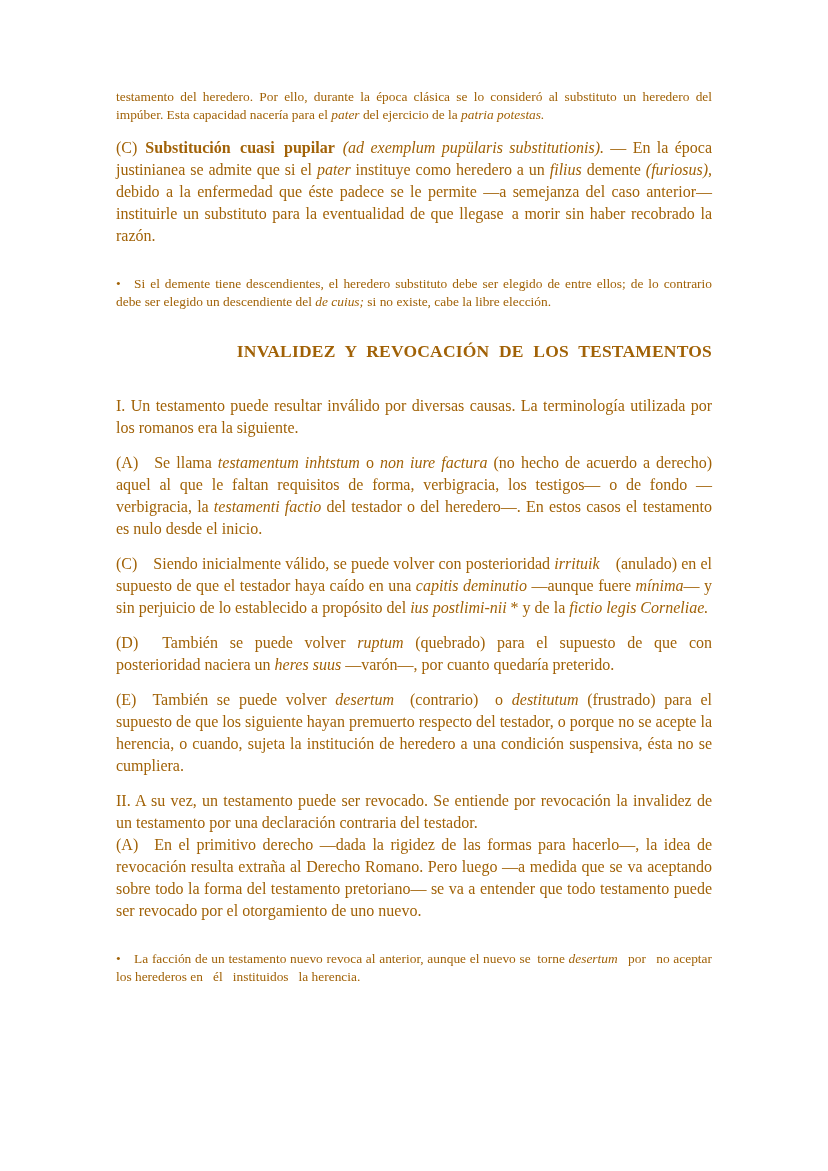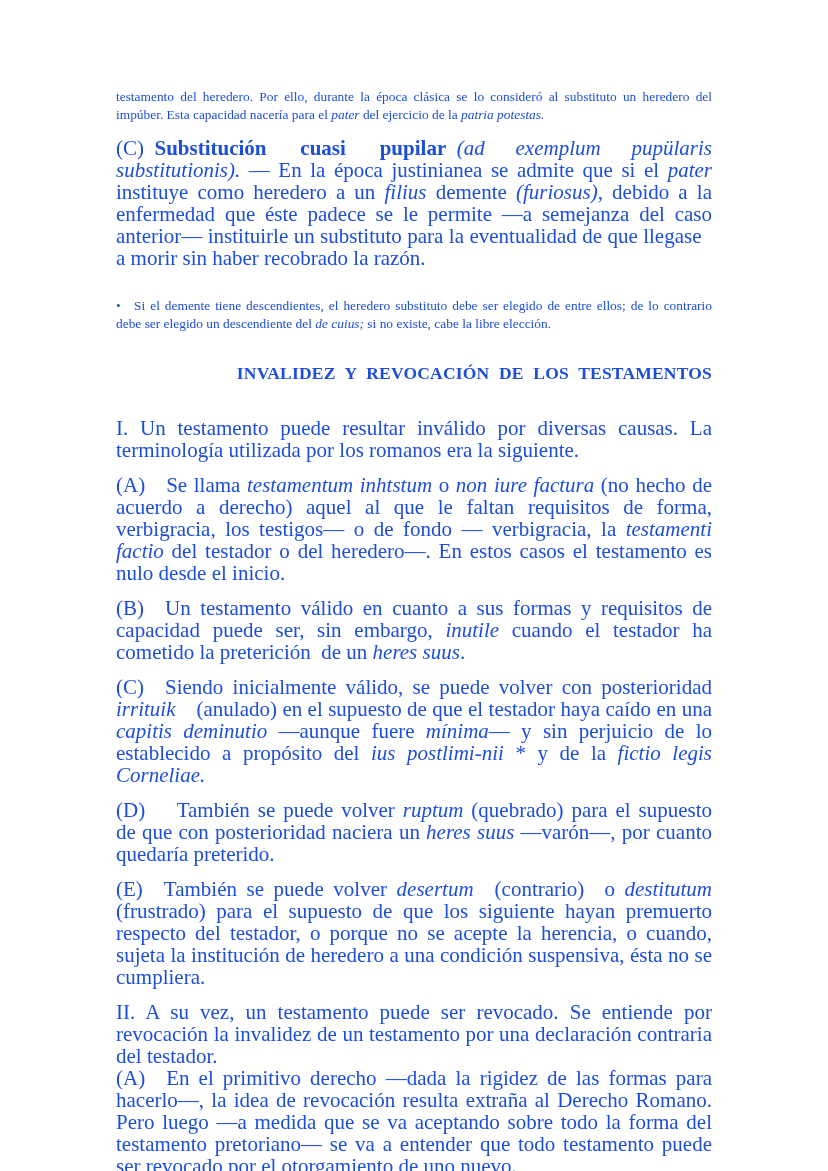--- a/index.html
+++ b/index.html
@@ -5,31 +5,31 @@
   html, body { margin: 0; padding: 0; }
   body {
     width: 828px; height: 1171px;
     background: #ffffff;
     font-family: "Liberation Serif", "DejaVu Serif", serif;
   }
   .page {
     position: relative;
     width: 828px; height: 1171px;
     background: #ffffff;
-    color: #1d4ed8;
+    color: #a16207;
     overflow: hidden;
   }
   .content {
     position: absolute;
     left: 116px; top: 88px;
     width: 596px;
   }
   p, h1 { margin: 0; padding: 0; }
   .body {
-    font-size: 21px;
+    font-size: 16px;
     line-height: 22px;
     text-align: justify;
     margin-top: 13px;
   }
   .small {
     font-size: 13.4px;
     line-height: 17.5px;
     text-align: justify;
     margin-top: 28px;
   }
@@ -60,28 +60,28 @@
     <p class="body pre-heading"><span>(C) </span><span class="b">Substitución cuasi pupilar</span><span> </span><span class="i">(ad exemplum pupülaris substitutionis).</span><span> — En la época justinianea se admite que si el </span><span class="i">pater</span><span> instituye como heredero a un </span><span class="i">filius</span><span> demente </span><span class="i">(furiosus),</span><span> debido a la enfermedad que éste padece se le permite —a semejanza del caso anterior— instituirle un substituto para la eventualidad de que llegase a morir sin haber recobrado la razón.</span></p>
 
     <p class="small"><span>•  Si el demente tiene descendientes, el heredero substituto debe ser elegido de entre ellos; de lo contrario debe ser elegido un descendiente del </span><span class="i">de cuius;</span><span> si no existe, cabe la libre elección.</span></p>
 
     <h1 class="heading">INVALIDEZ Y REVOCACIÓN DE LOS TESTAMENTOS</h1>
 
     <p class="body after-heading"><span>I. Un testamento puede resultar inválido por diversas causas. La terminología utilizada por los romanos era la siguiente.</span></p>
 
     <p class="body"><span>(A)  Se llama </span><span class="i">testamentum inhtstum</span><span> o </span><span class="i">non iure factura</span><span> (no hecho de acuerdo a derecho) aquel al que le faltan requisitos de forma, verbigracia, los testigos— o de fondo — verbigracia, la </span><span class="i">testamenti factio</span><span> del testador o del heredero—. En estos casos el testamento es nulo desde el inicio.</span></p>
 
-    <p class="body"><span>(B)  Un testamento válido en cuanto a sus formas y requisitos de capacidad puede ser, sin embargo, </span><span class="i">inutile</span><span> cuando el testador ha cometido la preterición de un </span><span class="i">heres suus</span><span>.</span></p>
 
     <p class="body"><span>(C)  Siendo inicialmente válido, se puede volver con posterioridad </span><span class="i">irrituik</span><span>  (anulado) en el supuesto de que el testador haya caído en una </span><span class="i">capitis deminutio</span><span> —aunque fuere </span><span class="i">mínima</span><span>— y sin perjuicio de lo establecido a propósito del </span><span class="i">ius postlimi-nii</span><span> * y de la </span><span class="i">fictio legis Corneliae.</span></p>
 
     <p class="body"><span>(D)   También se puede volver </span><span class="i">ruptum</span><span> (quebrado) para el supuesto de que con posterioridad naciera un </span><span class="i">heres suus</span><span> —varón—, por cuanto quedaría preterido.</span></p>
 
     <p class="body"><span>(E)  También se puede volver </span><span class="i">desertum</span><span>  (contrario)  o </span><span class="i">destitutum</span><span> (frustrado) para el supuesto de que los siguiente hayan premuerto respecto del testador, o porque no se acepte la herencia, o cuando, sujeta la institución de heredero a una condición suspensiva, ésta no se cumpliera.</span></p>
 
     <p class="body"><span>II. A su vez, un testamento puede ser revocado. Se entiende por revocación la invalidez de un testamento por una declaración contraria del testador.</span></p>
 
     <p class="body mt0"><span>(A)  En el primitivo derecho —dada la rigidez de las formas para hacerlo—, la idea de revocación resulta extraña al Derecho Romano. Pero luego —a medida que se va aceptando sobre todo la forma del testamento pretoriano— se va a entender que todo testamento puede ser revocado por el otorgamiento de uno nuevo.</span></p>
 
+    <p class="small"><span>•  La facción de un testamento nuevo revoca al anterior, aunque el nuevo se torne </span><span class="i">desertum</span><span>  por  no aceptar los herederos en  él  instituidos  la herencia.</span></p>
 
 
   </main>
 </div>
 
 </body></html>

